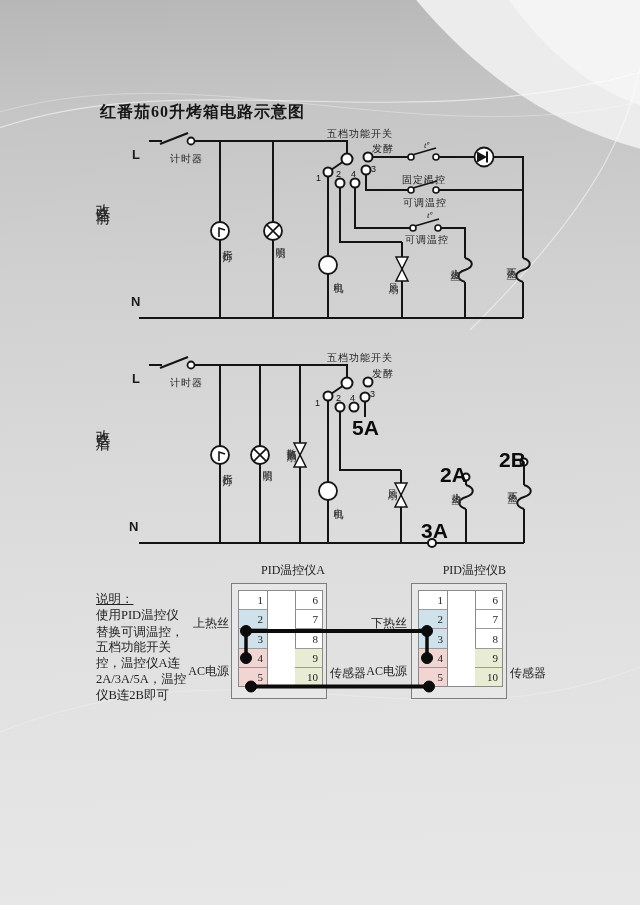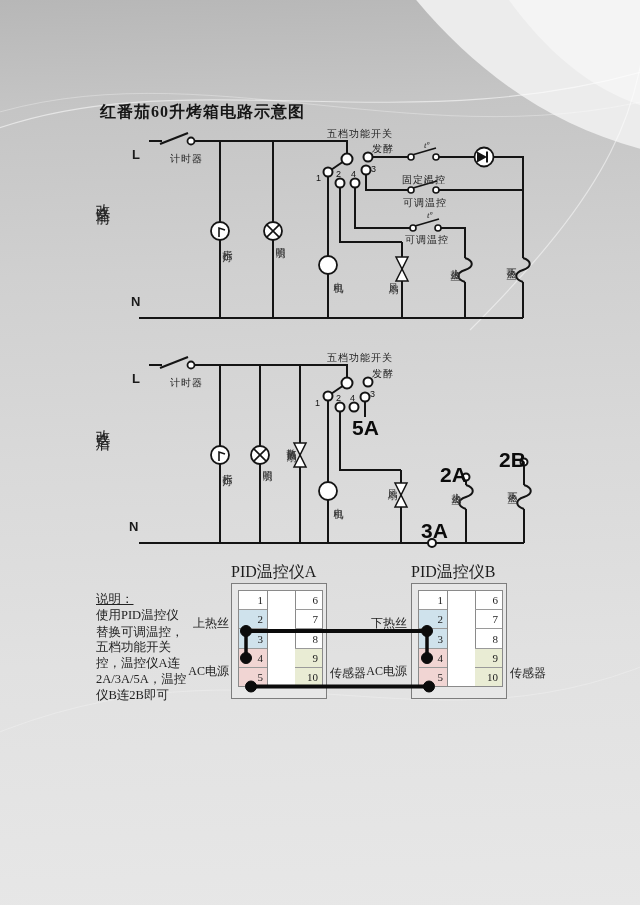--- a/index.html
+++ b/index.html
@@ -27,21 +27,21 @@
   .tinner{position:absolute; left:6px; top:6px; width:85px; height:97px; background:#ffffff; border:1px solid #8a8a8a; box-sizing:border-box;}
   .tcol{position:absolute; top:0; bottom:0; display:flex; flex-direction:column;}
   .tcol-left{left:0; width:28px; border-right:1px solid #8a8a8a;}
   .tcol-mid{left:28px; width:28px; border-right:1px solid #8a8a8a;}
   .tcol-right{left:56px; right:0;}
   .tcell{flex:1; border-bottom:1px solid #9a9a9a; display:flex; align-items:center; justify-content:flex-end; padding-right:4px; font-size:11px; color:#1c1c1c;}
   .tcell:last-child{border-bottom:none;}
   .c-blue{background:#cfe2ec;}
   .c-pink{background:#f1d5d3;}
   .c-green{background:#e9ecd4;}
-  .tbl-title{position:absolute; z-index:4; font-size:16px; color:#1c1c1c; text-align:left;}
+  .tbl-title{position:absolute; z-index:4; font-size:12px; color:#1c1c1c; text-align:right;}
   .tbl-side{position:absolute; z-index:4; font-size:12px; color:#1c1c1c;}
   .ra{text-align:right;}
 </style>
 </head>
 <body>
 <div id="stage">
 
 <svg class="bg" width="640" height="905" viewBox="0 0 640 905">
   <path d="M400,-20 C470,70 555,135 680,158 L680,-20 Z" fill="#ececec"></path>
   <path d="M495,-20 C545,55 600,102 680,115 L680,-20 Z" fill="#f4f4f4"></path>

